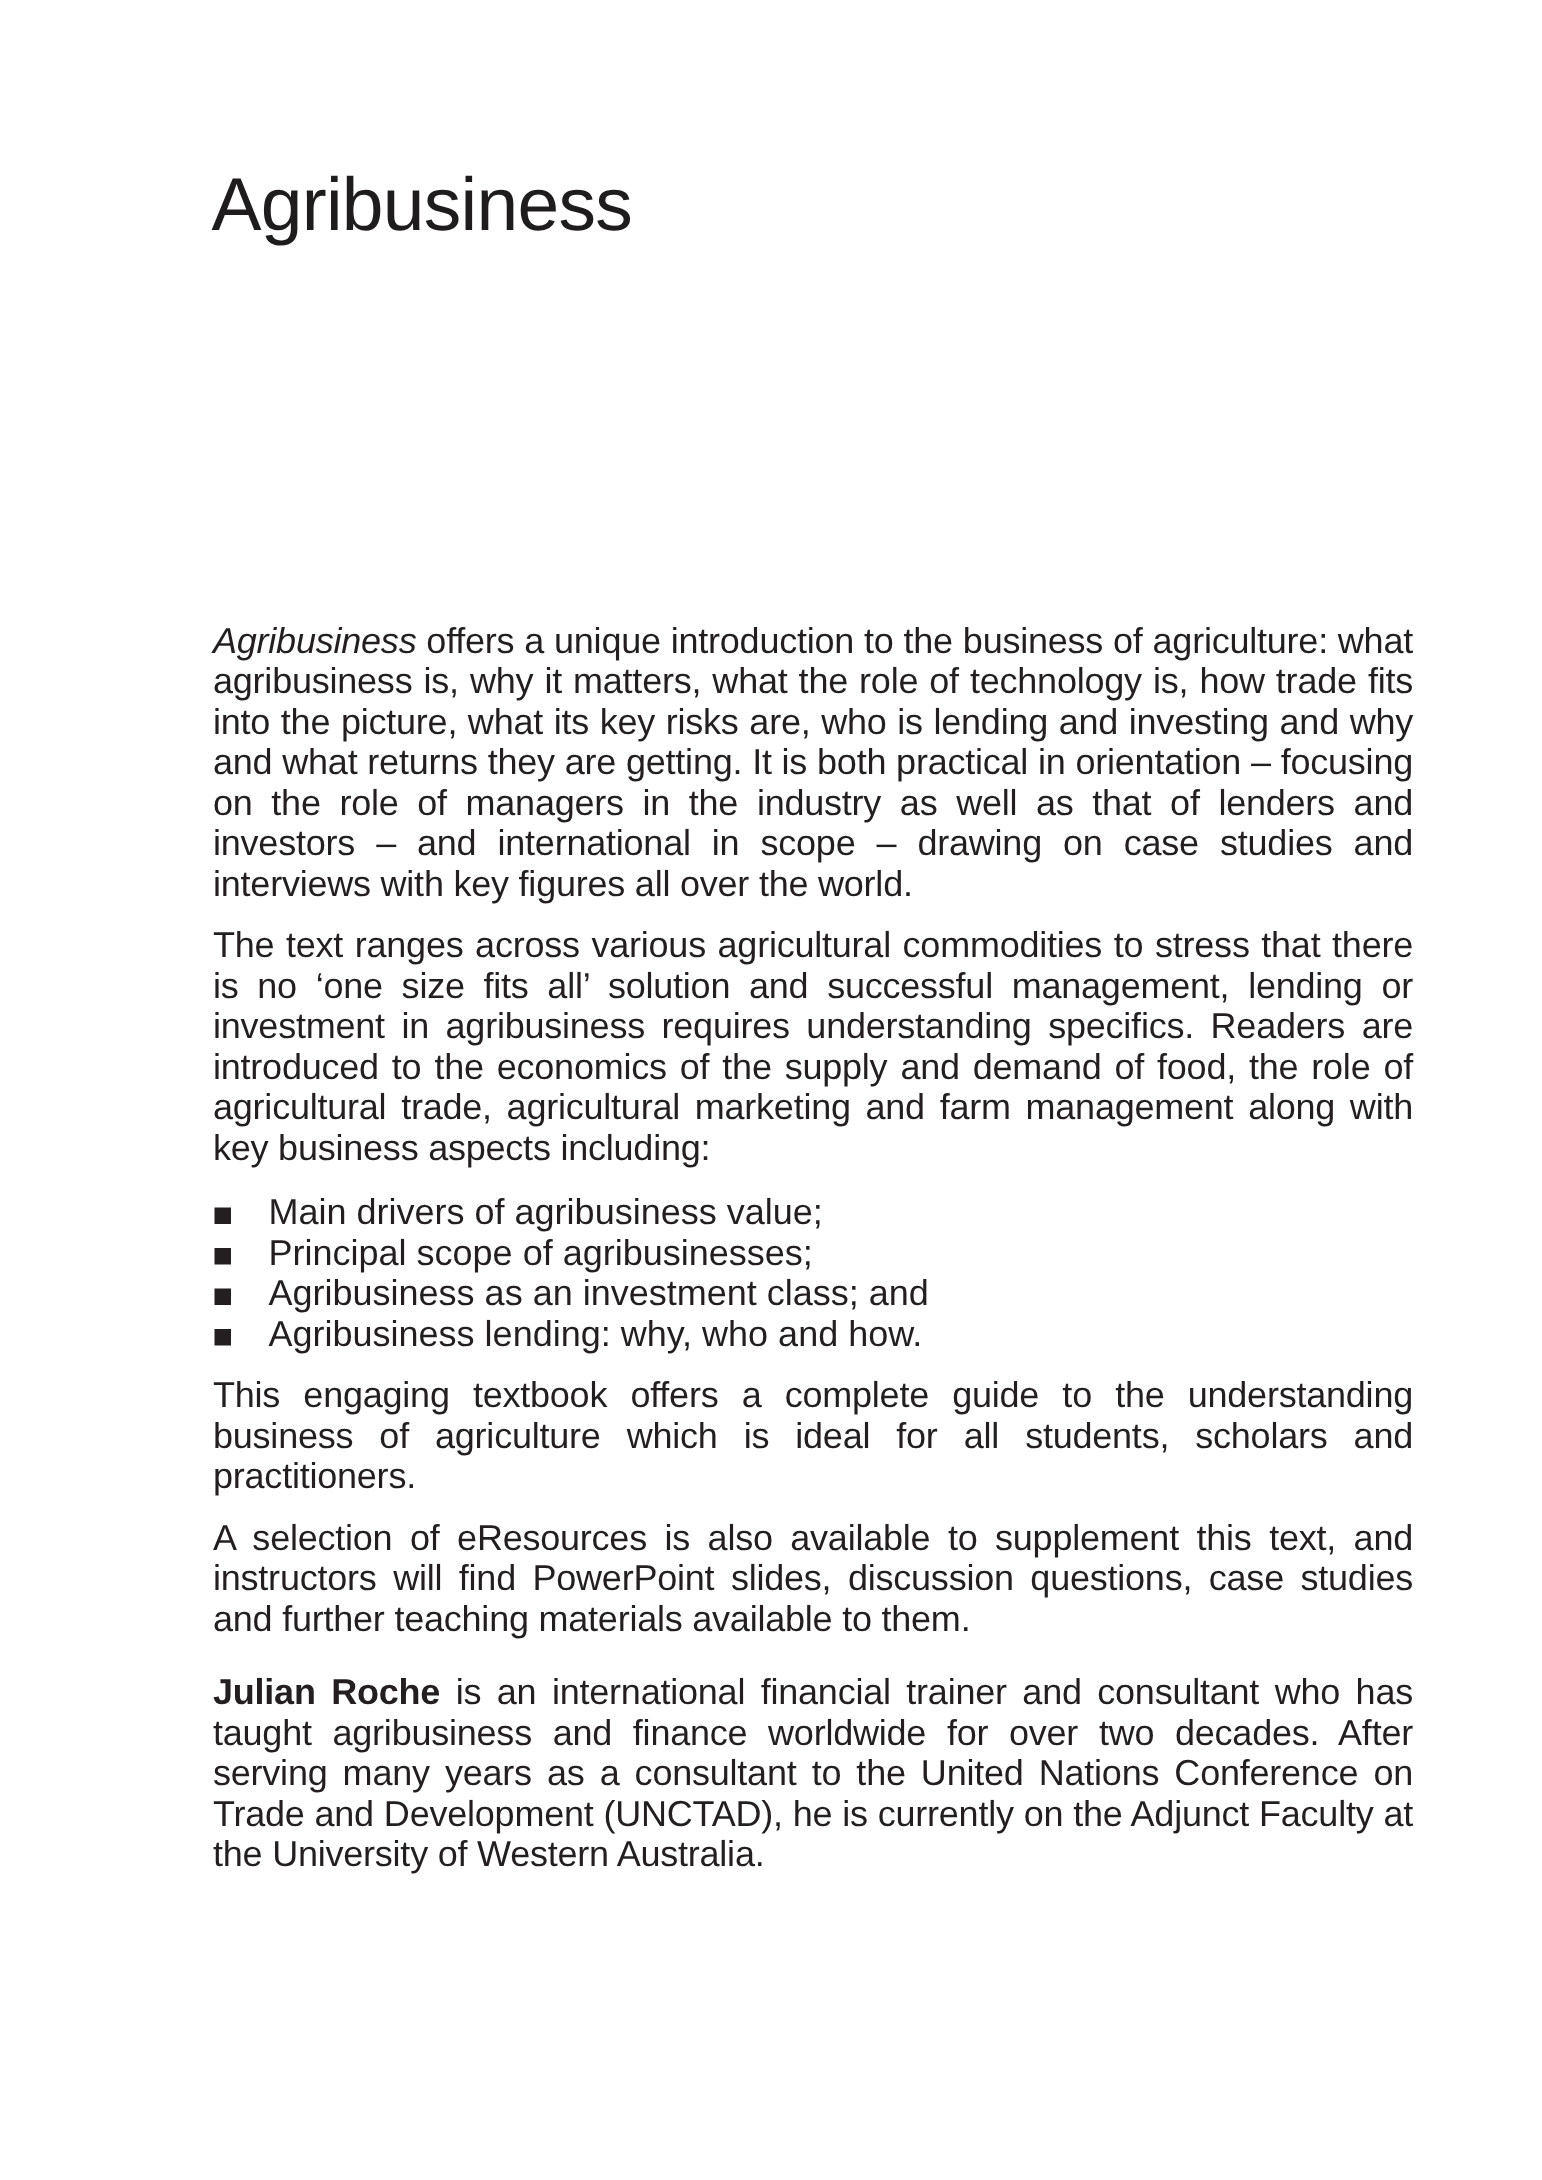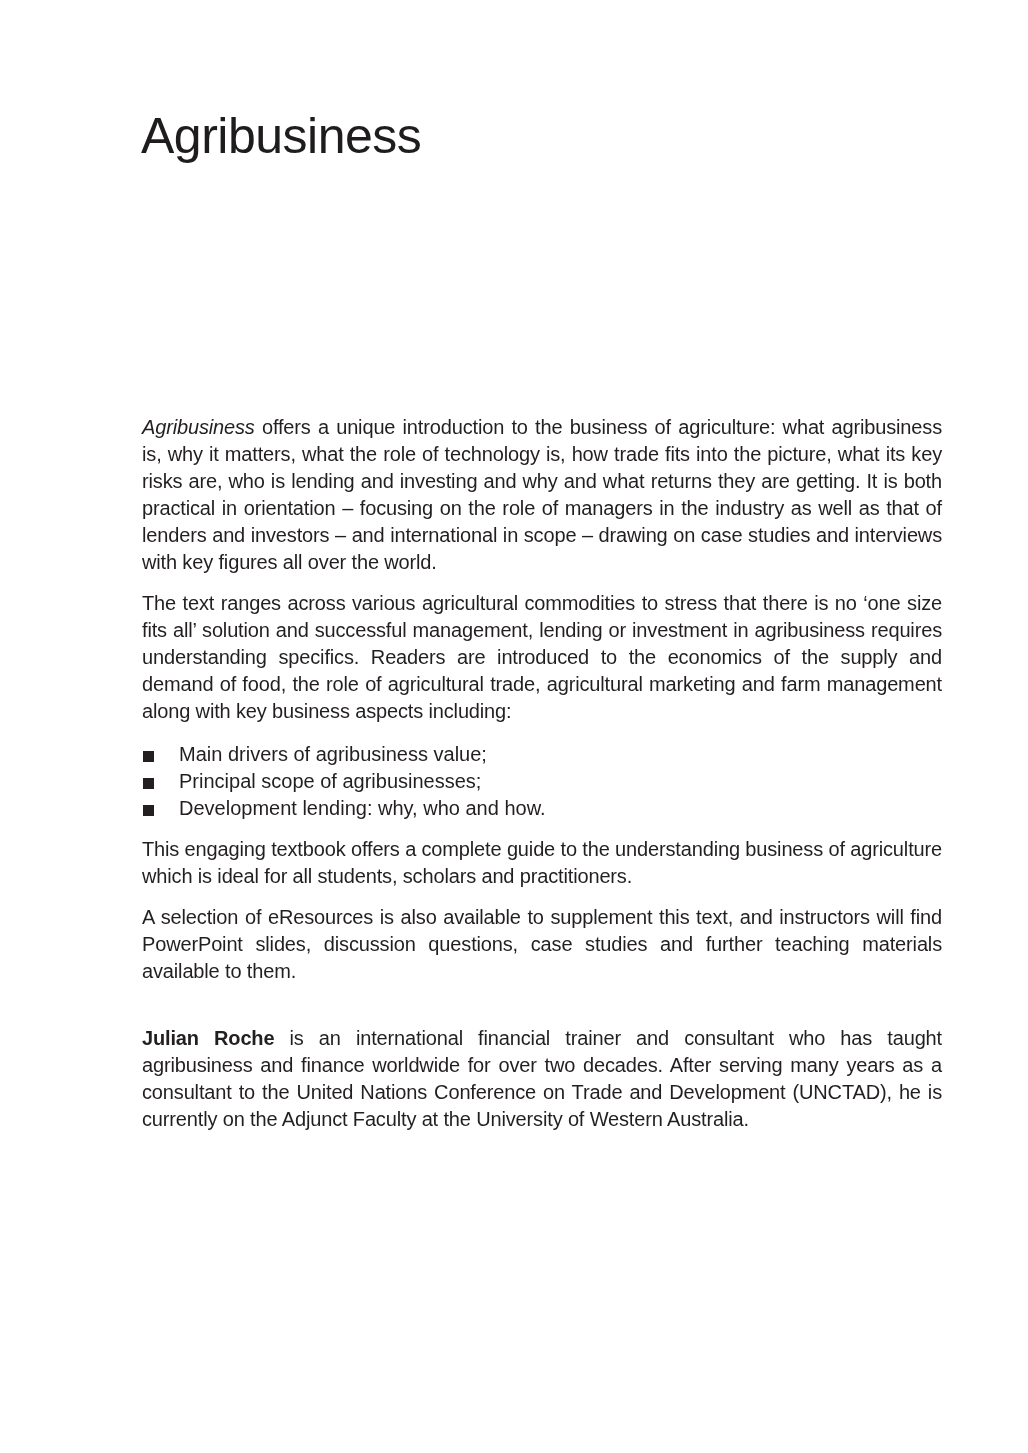--- a/index.html
+++ b/index.html
@@ -24,21 +24,21 @@
       font-weight: normal;
       letter-spacing: -0.5px;
       line-height: 64px;
       color: #1f1c1d;
     }
     .body-text {
       position: absolute;
       left: 142px;
       top: 414px;
       width: 800px;
-      font-size: 20px;
+      font-size: 24px;
       line-height: 27px;
     }
     .para {
       margin: 0 0 14px 0;
       text-align: justify;
       text-align-last: left;
       hyphens: none;
       letter-spacing: -0.15px;
     }
     .bullet-list {
@@ -53,21 +53,21 @@
     }
     .bullet-square {
       position: absolute;
       left: 1px;
       top: 10px;
       width: 11px;
       height: 11px;
       background: #231f20;
     }
     .author-para {
-      margin-top: 40px;
+      margin-top: 22px;
     }
     em { font-style: italic; }
     strong { font-weight: bold; }
   </style>
 </head>
 <body>
 
 <h1 class="page-title">Agribusiness</h1>
 
 <div class="body-text">
@@ -80,24 +80,25 @@
     <li class="bullet-item">
       <span class="bullet-square"></span>
       <span>Main drivers of agribusiness value;</span>
     </li>
     <li class="bullet-item">
       <span class="bullet-square"></span>
       <span>Principal scope of agribusinesses;</span>
     </li>
     <li class="bullet-item">
       <span class="bullet-square"></span>
+      <span>Agribusiness as an investment class; and</span>
     </li>
     <li class="bullet-item">
       <span class="bullet-square"></span>
-      <span>Development lending: why, who and how.</span>
+      <span>Agribusiness lending: why, who and how.</span>
     </li>
   </ul>
 
   <p class="para">This engaging textbook offers a complete guide to the understanding business of agriculture which is ideal for all students, scholars and practitioners.</p>
 
   <p class="para">A selection of eResources is also available to supplement this text, and instructors will find PowerPoint slides, discussion questions, case studies and further teaching materials available to them.</p>
 
   <p class="para author-para"><strong>Julian Roche</strong><span> is an international financial trainer and consultant who has taught agribusiness and finance worldwide for over two decades. After serving many years as a consultant to the United Nations Conference on Trade and Development (UNCTAD), he is currently on the Adjunct Faculty at the University of Western Australia.</span></p>
 
 </div>

